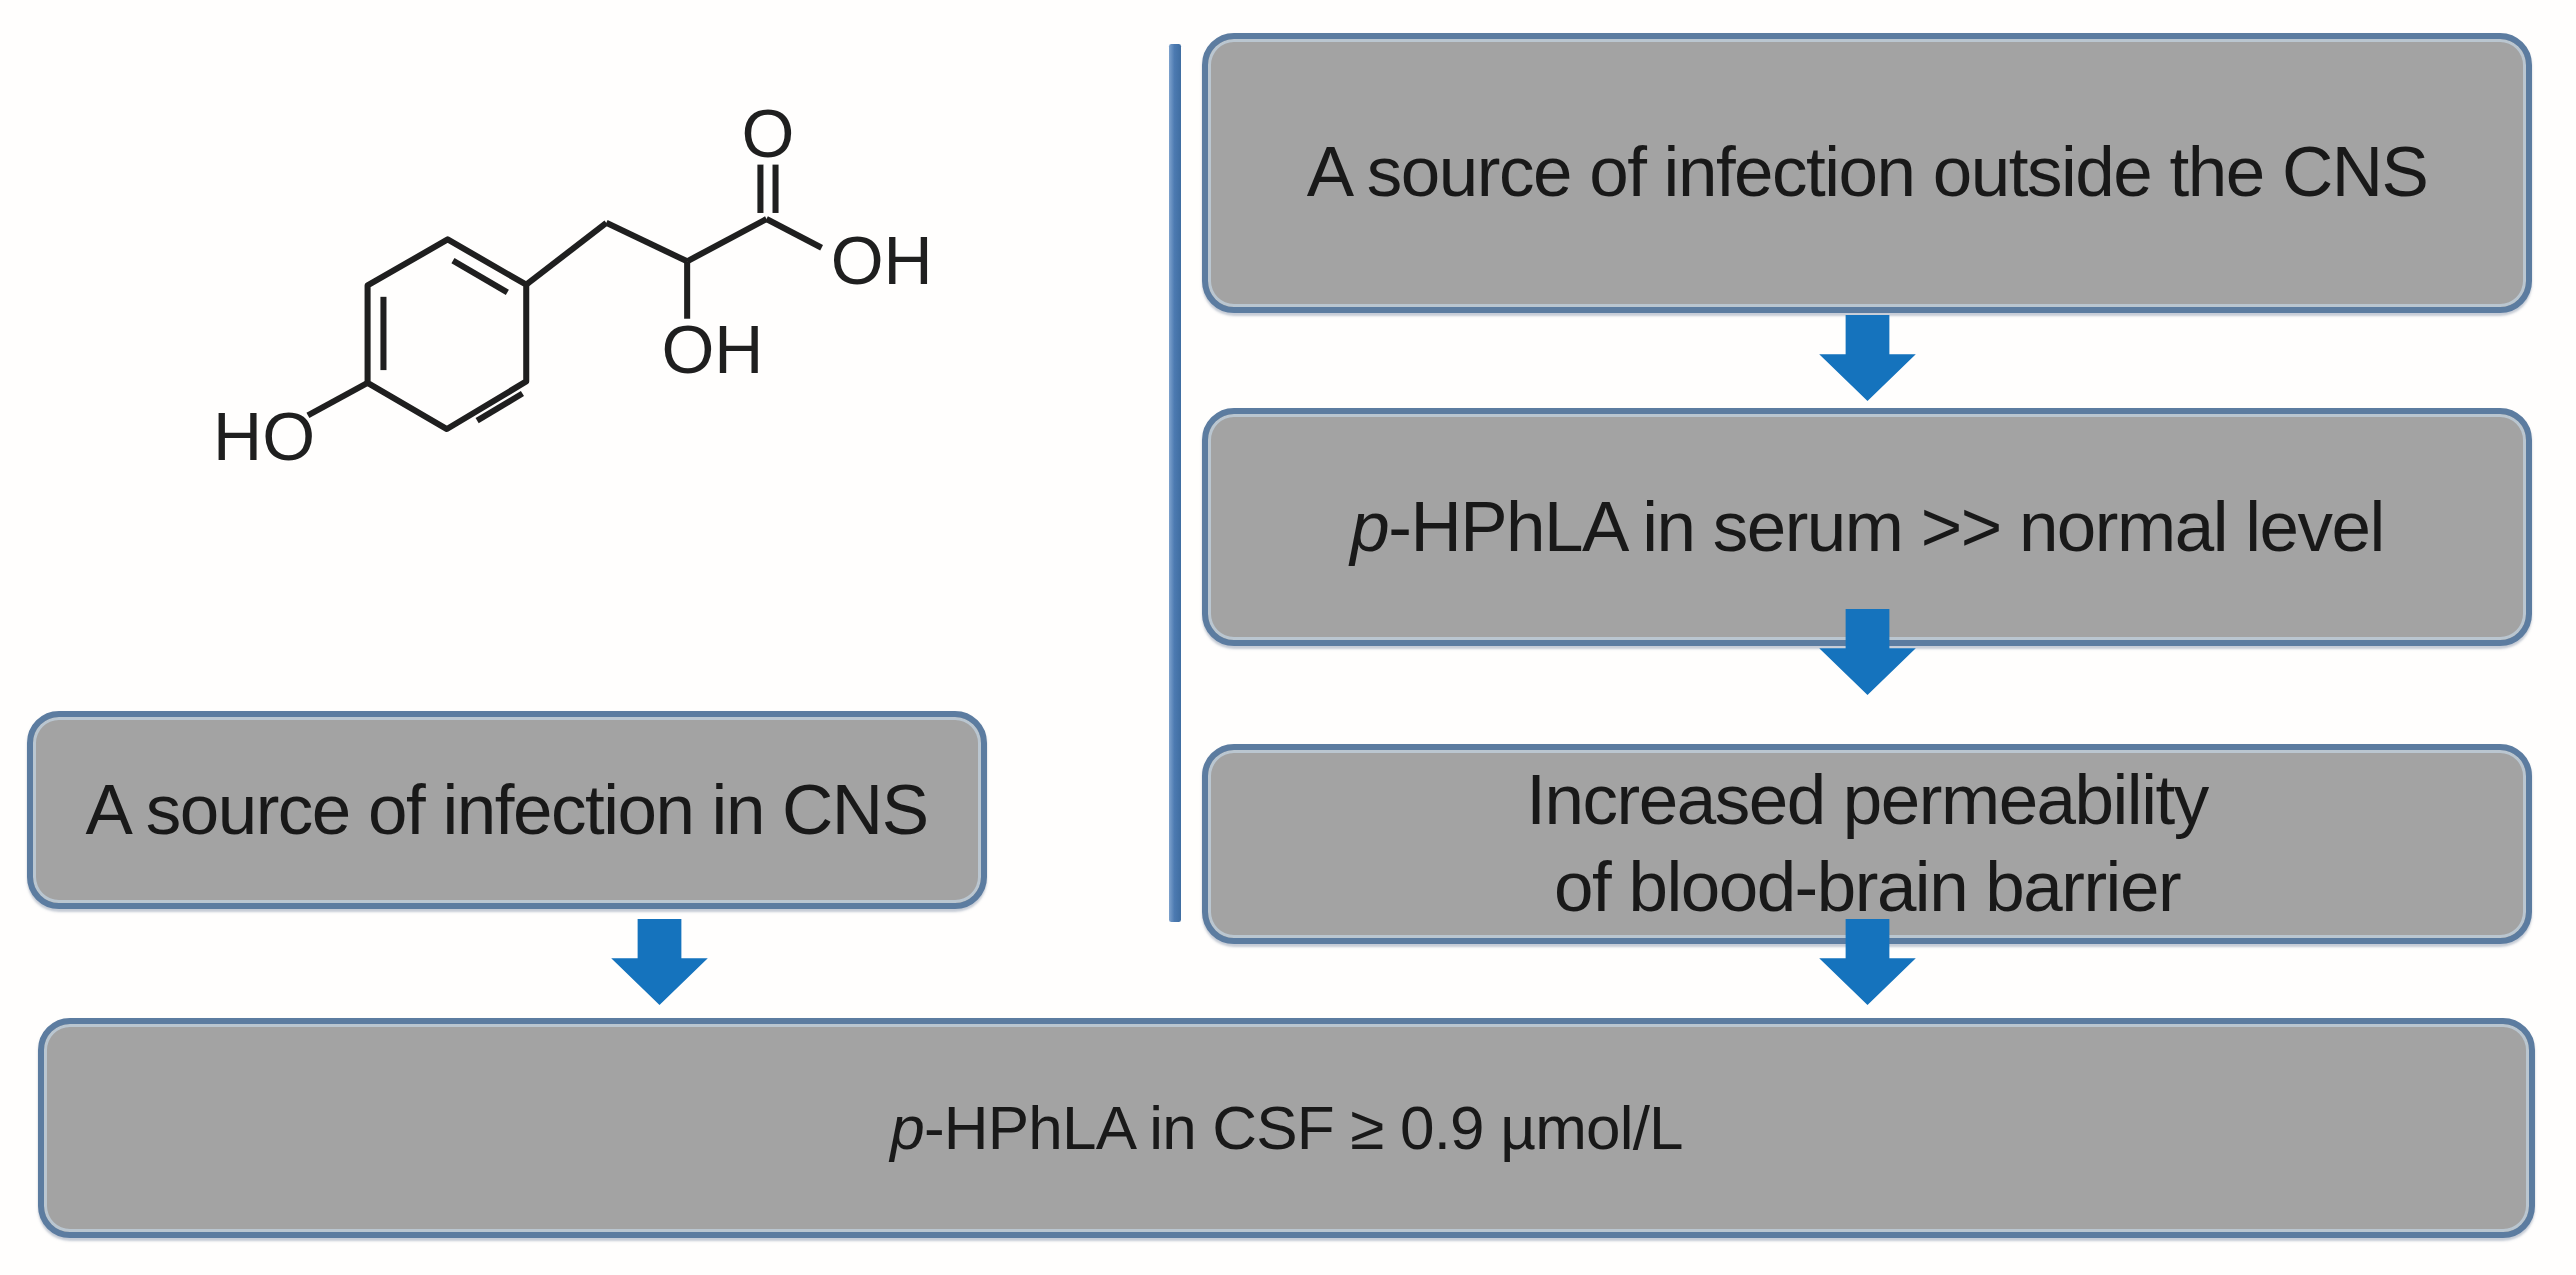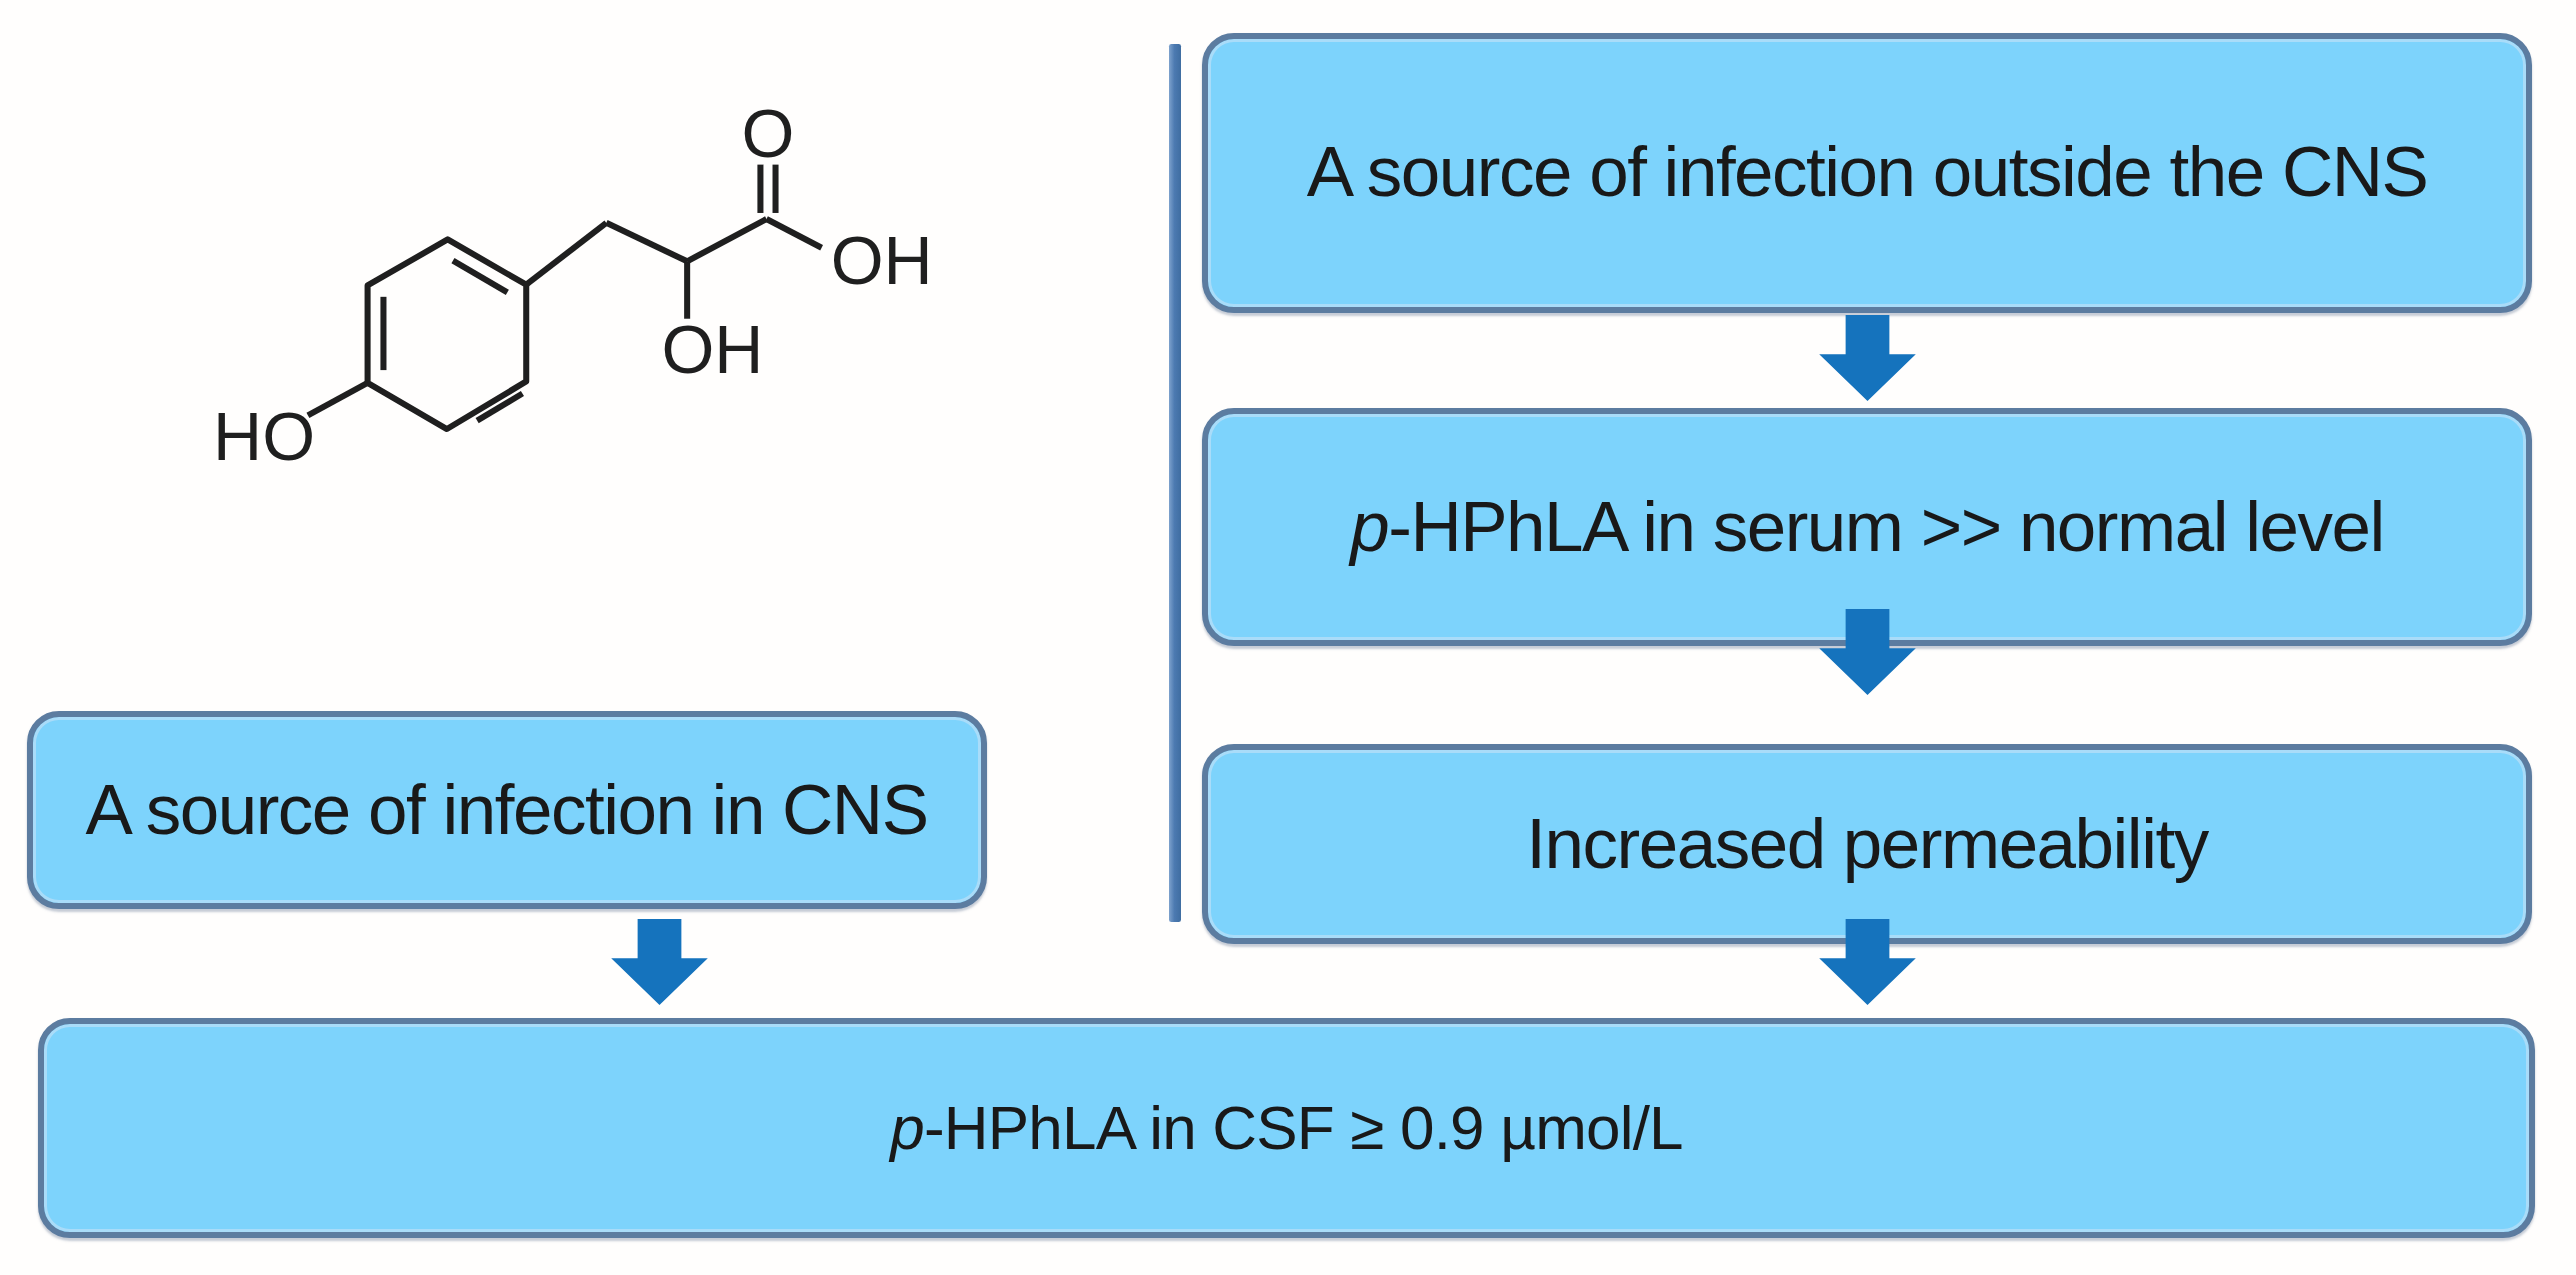--- a/index.html
+++ b/index.html
@@ -4,21 +4,21 @@
 <style>
   html,body{margin:0;padding:0;}
   body{
     width:2576px;height:1276px;position:relative;overflow:hidden;
     background:#fffefd;
     font-family:"Liberation Sans", sans-serif;
     color:#191919;
   }
   .node{
     position:absolute;box-sizing:border-box;
-    background:#7dd3fc;
+    background:#a3a3a3;
     border:6.8px solid #5c7ca0;
     border-radius:32px;
     display:flex;flex-direction:column;justify-content:center;
     text-align:center;
     font-size:71px;line-height:1.22;letter-spacing:-1.5px;
     white-space:nowrap;
     box-shadow: inset 0 0 0 3px rgba(205,228,245,0.55), 0 2.3px 2.3px rgba(90,110,140,0.35);
   }
   .node .line{pointer-events:none;}
   .it{font-style:italic;}
@@ -80,20 +80,21 @@
 <div class="node" id="box-r2">
   <div class="line"><span class="it">p</span><span>-HPhLA in serum &gt;&gt; normal level</span></div>
 </div>
 
 <svg class="down-arrow" id="arrow-r2" viewBox="0 0 128 114">
   <polygon points="35,0 93,0 93,52 128,52 64,114 0,52 35,52" fill="#1573bd"></polygon>
 </svg>
 
 <div class="node" id="box-r3">
   <div class="line">Increased permeability</div>
+  <div class="line">of blood-brain barrier</div>
 </div>
 
 <svg class="down-arrow" id="arrow-r3" viewBox="0 0 128 114">
   <polygon points="35,0 93,0 93,52 128,52 64,114 0,52 35,52" fill="#1573bd"></polygon>
 </svg>
 
 <div class="node" id="box-left">
   <div class="line">A source of infection in CNS</div>
 </div>
 

